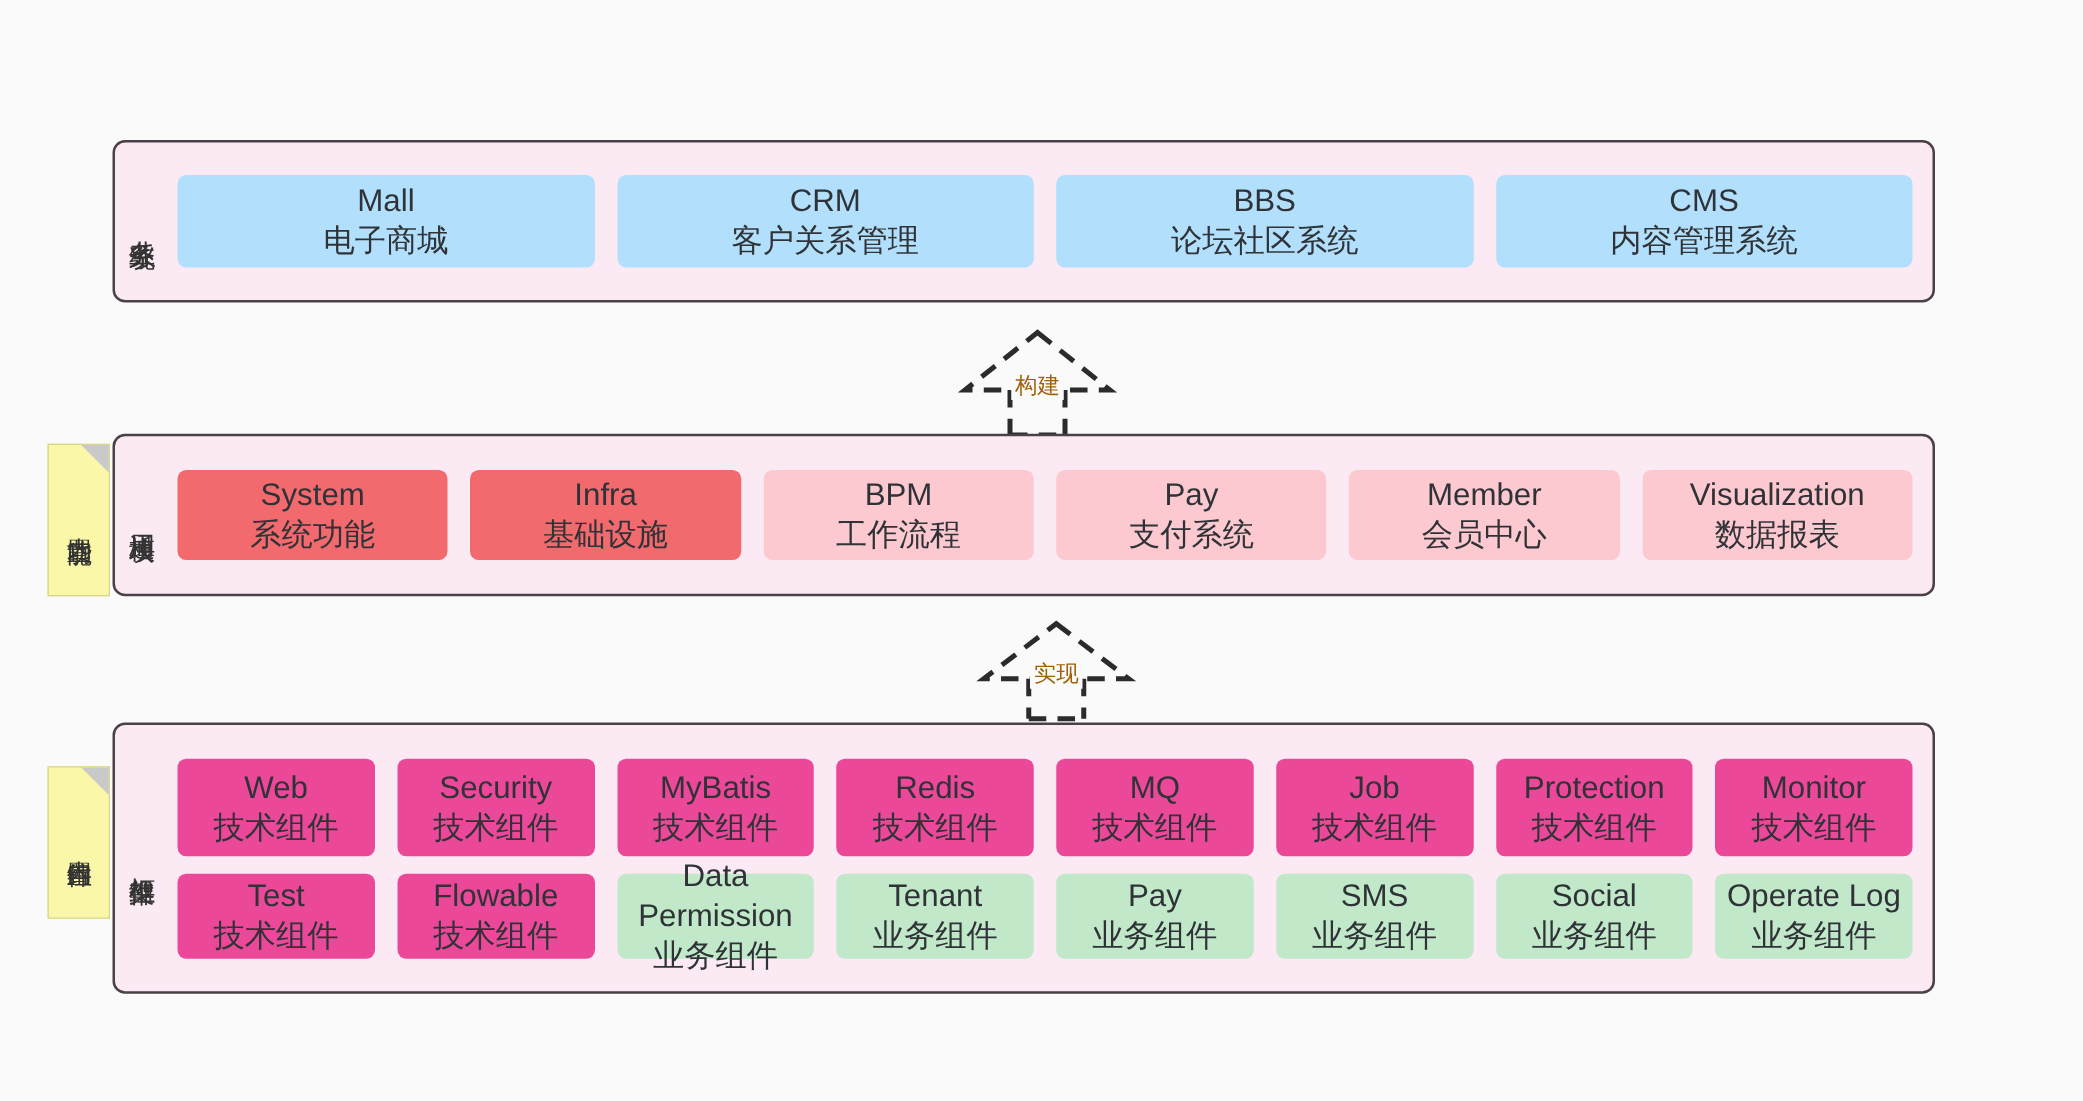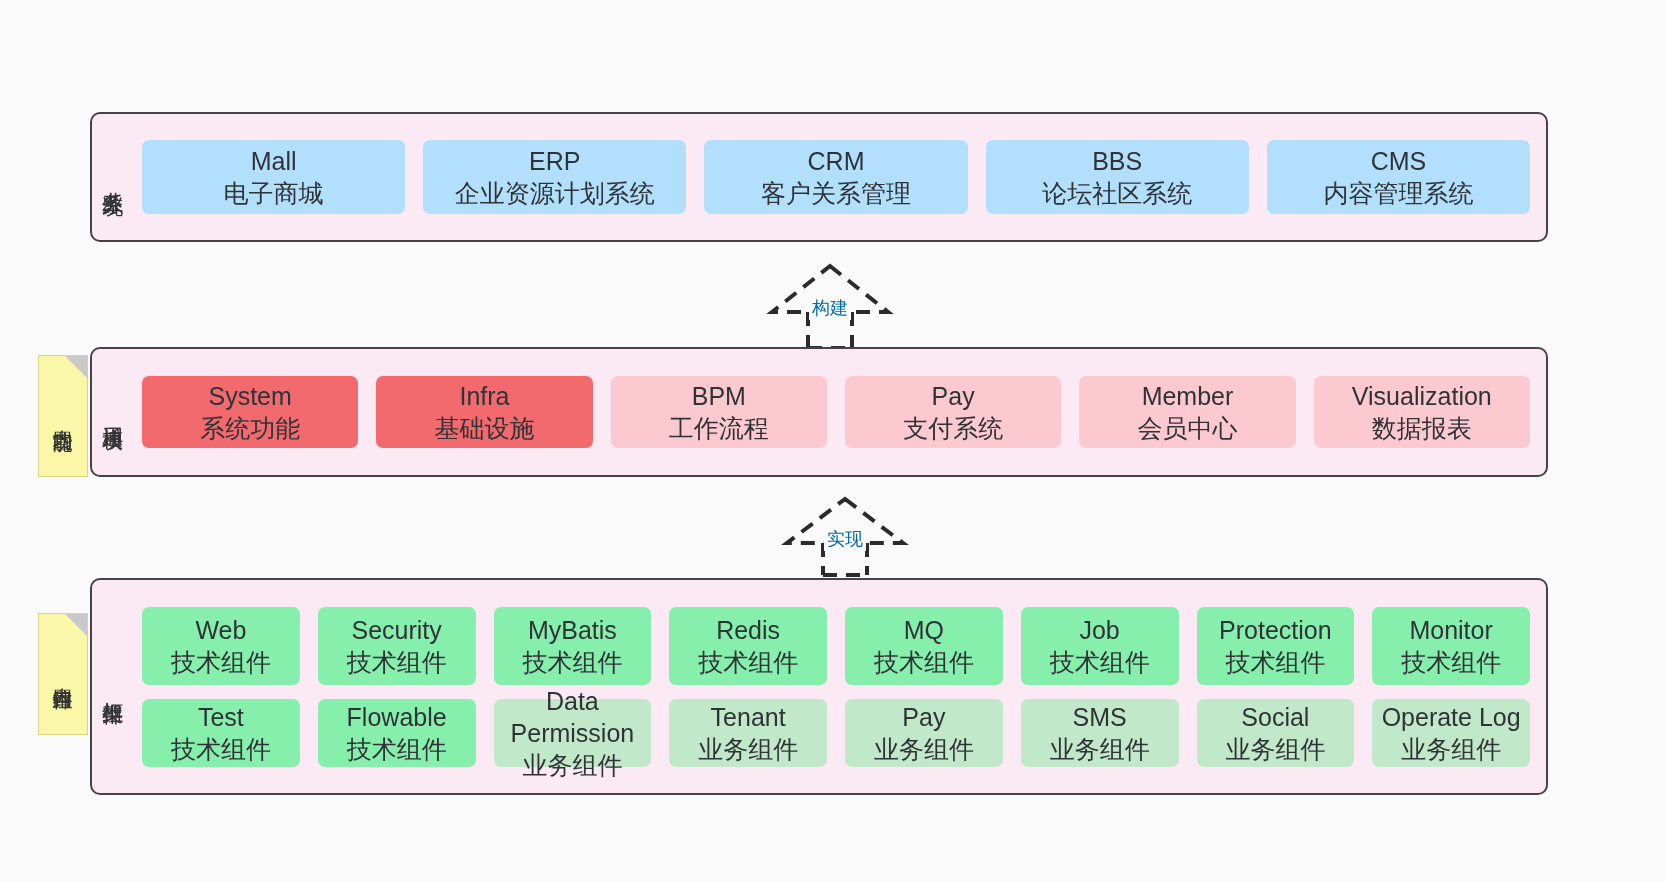--- a/index.html
+++ b/index.html
@@ -77,21 +77,21 @@
     padding: 4px 6px;
     box-sizing: border-box;
   }
   .cell .en { white-space: nowrap; }
   .cell .cn { white-space: nowrap; }
   .cell.wrap .en { white-space: normal; }
 
   .c-blue   { background: #b2e0fc; }
   .c-red    { background: #f26a6e; }
   .c-pink   { background: #fcc9d0; }
-  .c-green  { background: #86efac; }
+  .c-green  { background: #ec4899; }
   .c-lgreen { background: #c1e8c8; }
 
   
   .note {
     position: absolute;
     box-sizing: border-box;
     background: #fbf7a8;
     border: 1px solid #d9d48a;
     display: flex;
     align-items: center;
@@ -116,42 +116,38 @@
   .relation {
     position: absolute;
   }
   .relation svg { display: block; overflow: visible; }
   .relation .rel-label {
     position: absolute;
     left: 50%;
     transform: translateX(-50%);
     top: 34px;
     font-size: 18px;
-    color: #0369a1;
+    color: #a16207;
     background: #fafafa;
     padding: 0 3px;
     white-space: nowrap;
   }
 </style>
 </head>
 <body>
 
 <div id="diagram">
 
   <div class="layer" id="layer-business" style="left:90px; top:112px; width:1458px; height:130px;">
     <div class="layer-title">业务系统</div>
     <div class="layer-body">
       <div class="row" style="height:74px;">
         <div class="cell c-blue">
           <span class="en">Mall</span>
           <span class="cn">电子商城</span>
-        </div>
-        <div class="cell c-blue">
-          <span class="en">ERP</span>
-          <span class="cn">企业资源计划系统</span>
         </div>
         <div class="cell c-blue">
           <span class="en">CRM</span>
           <span class="cn">客户关系管理</span>
         </div>
         <div class="cell c-blue">
           <span class="en">BBS</span>
           <span class="cn">论坛社区系统</span>
         </div>
         <div class="cell c-blue">

